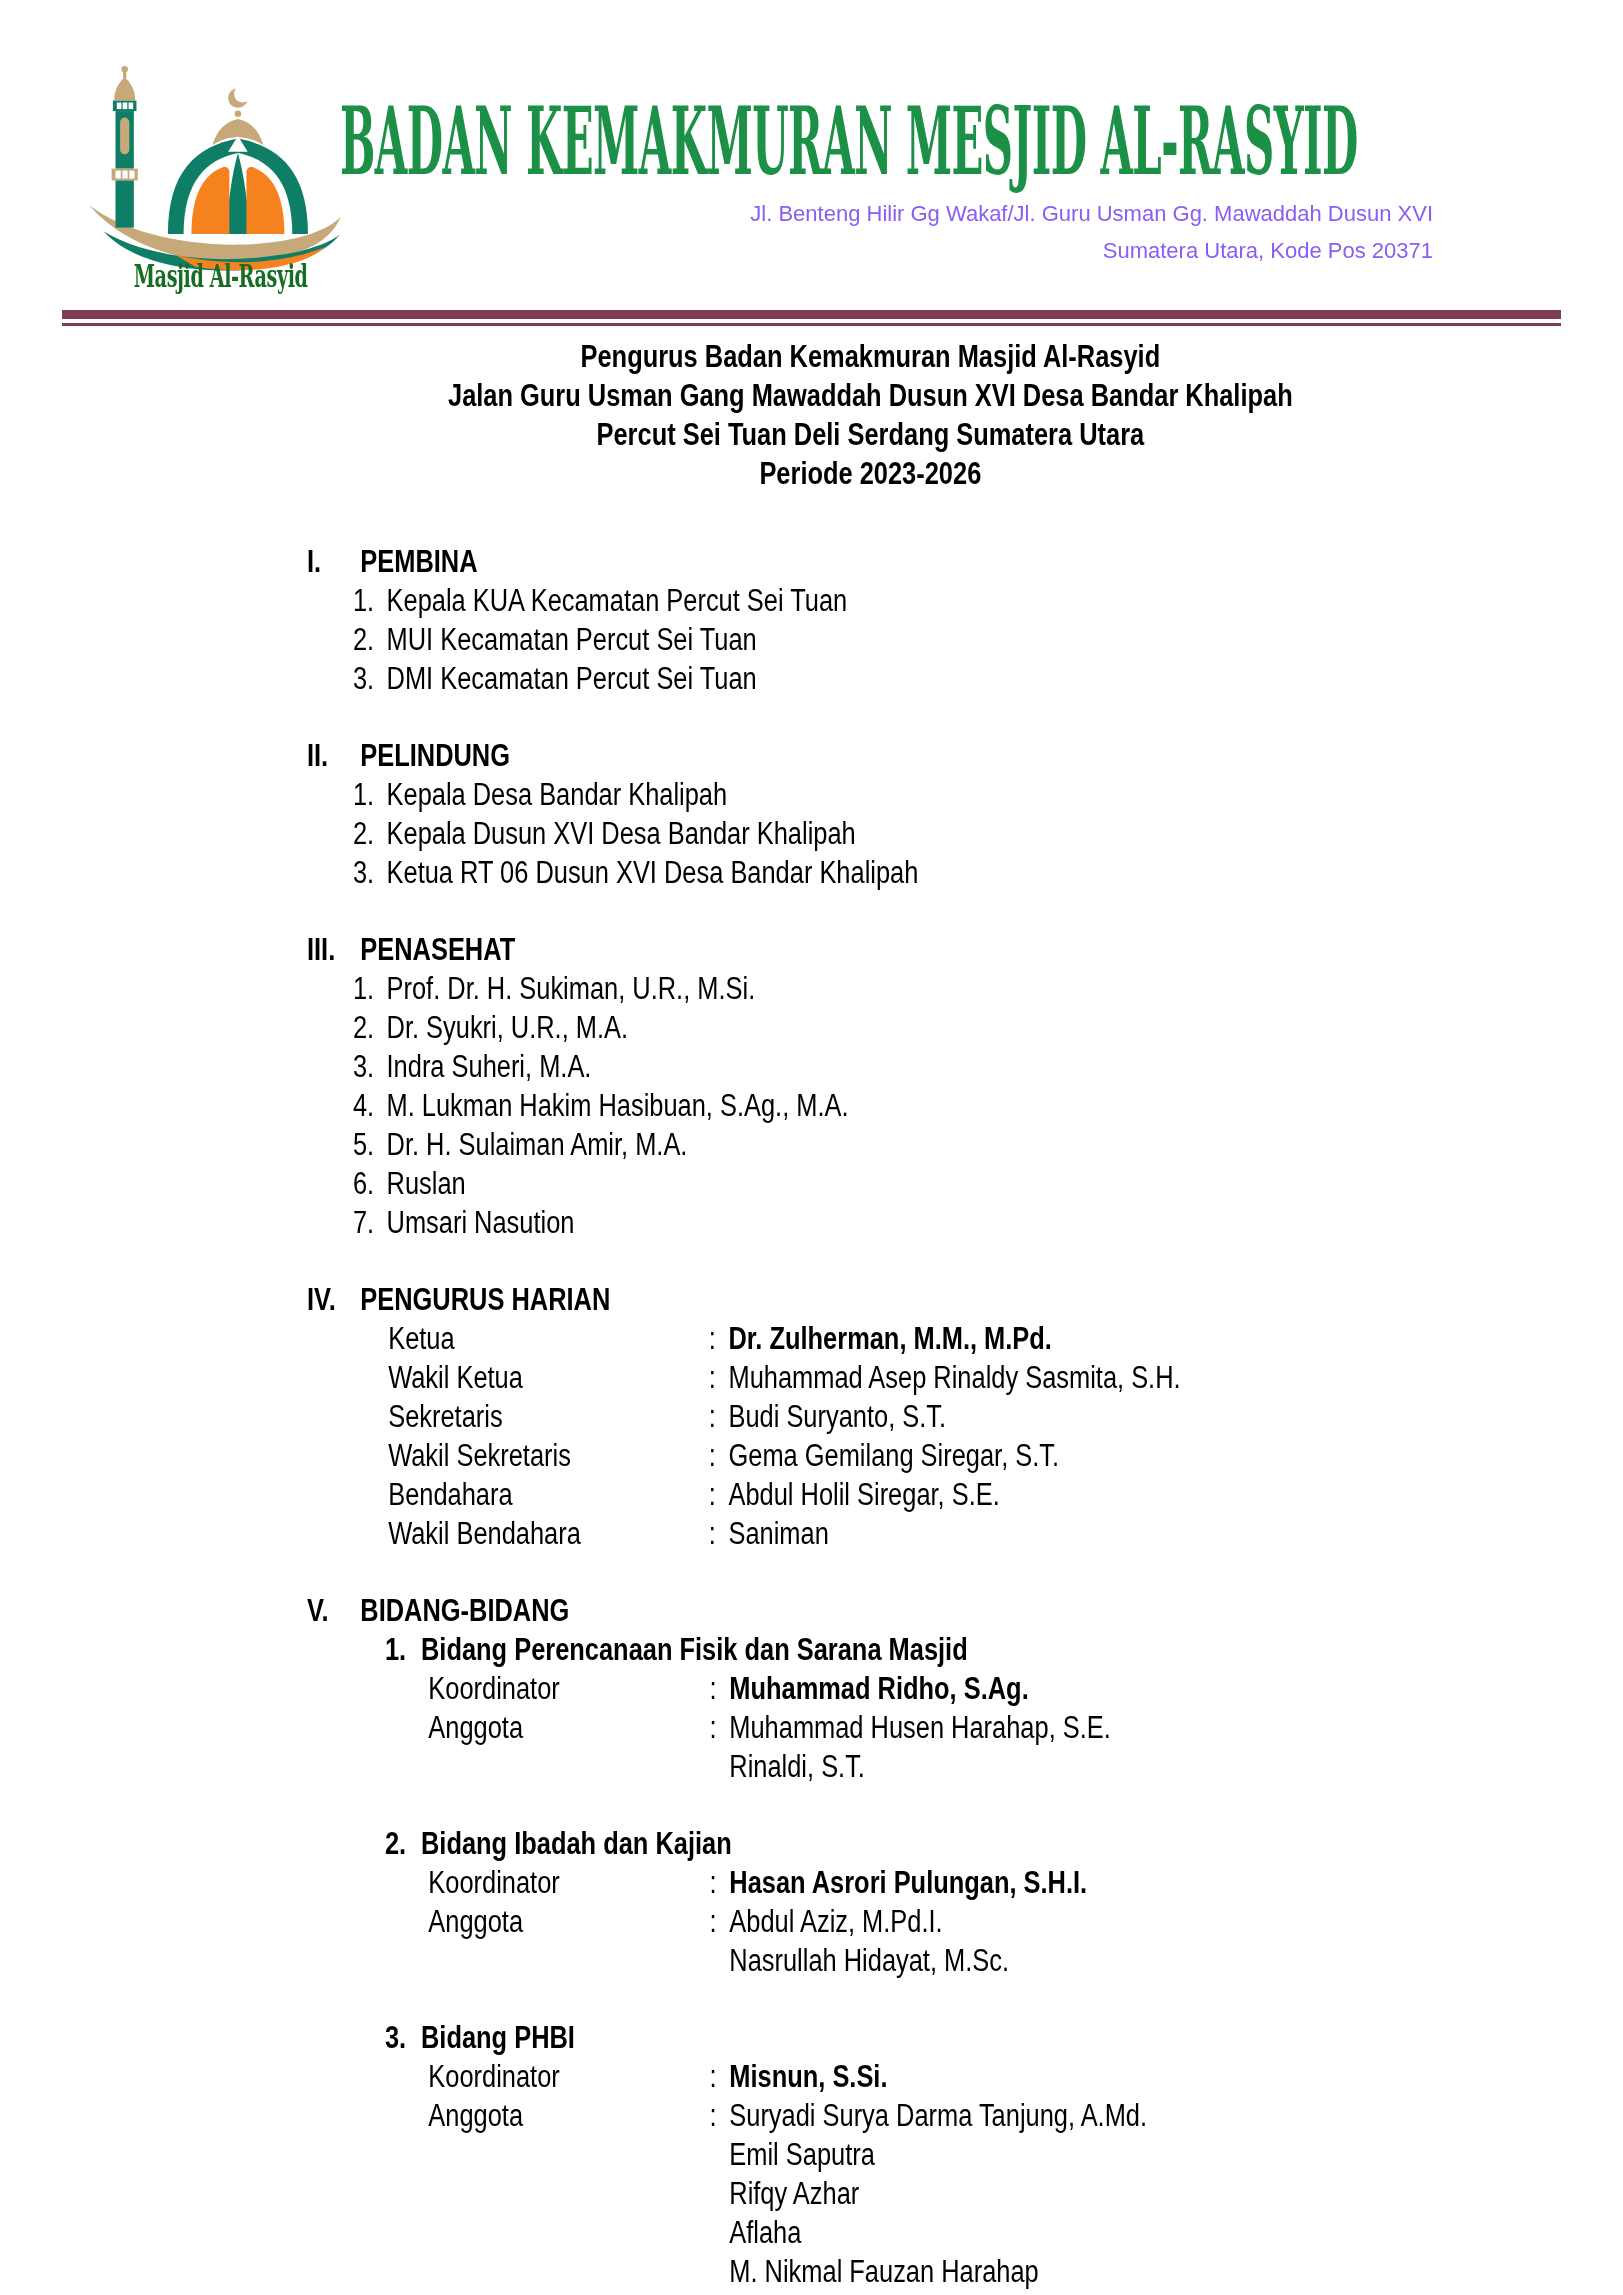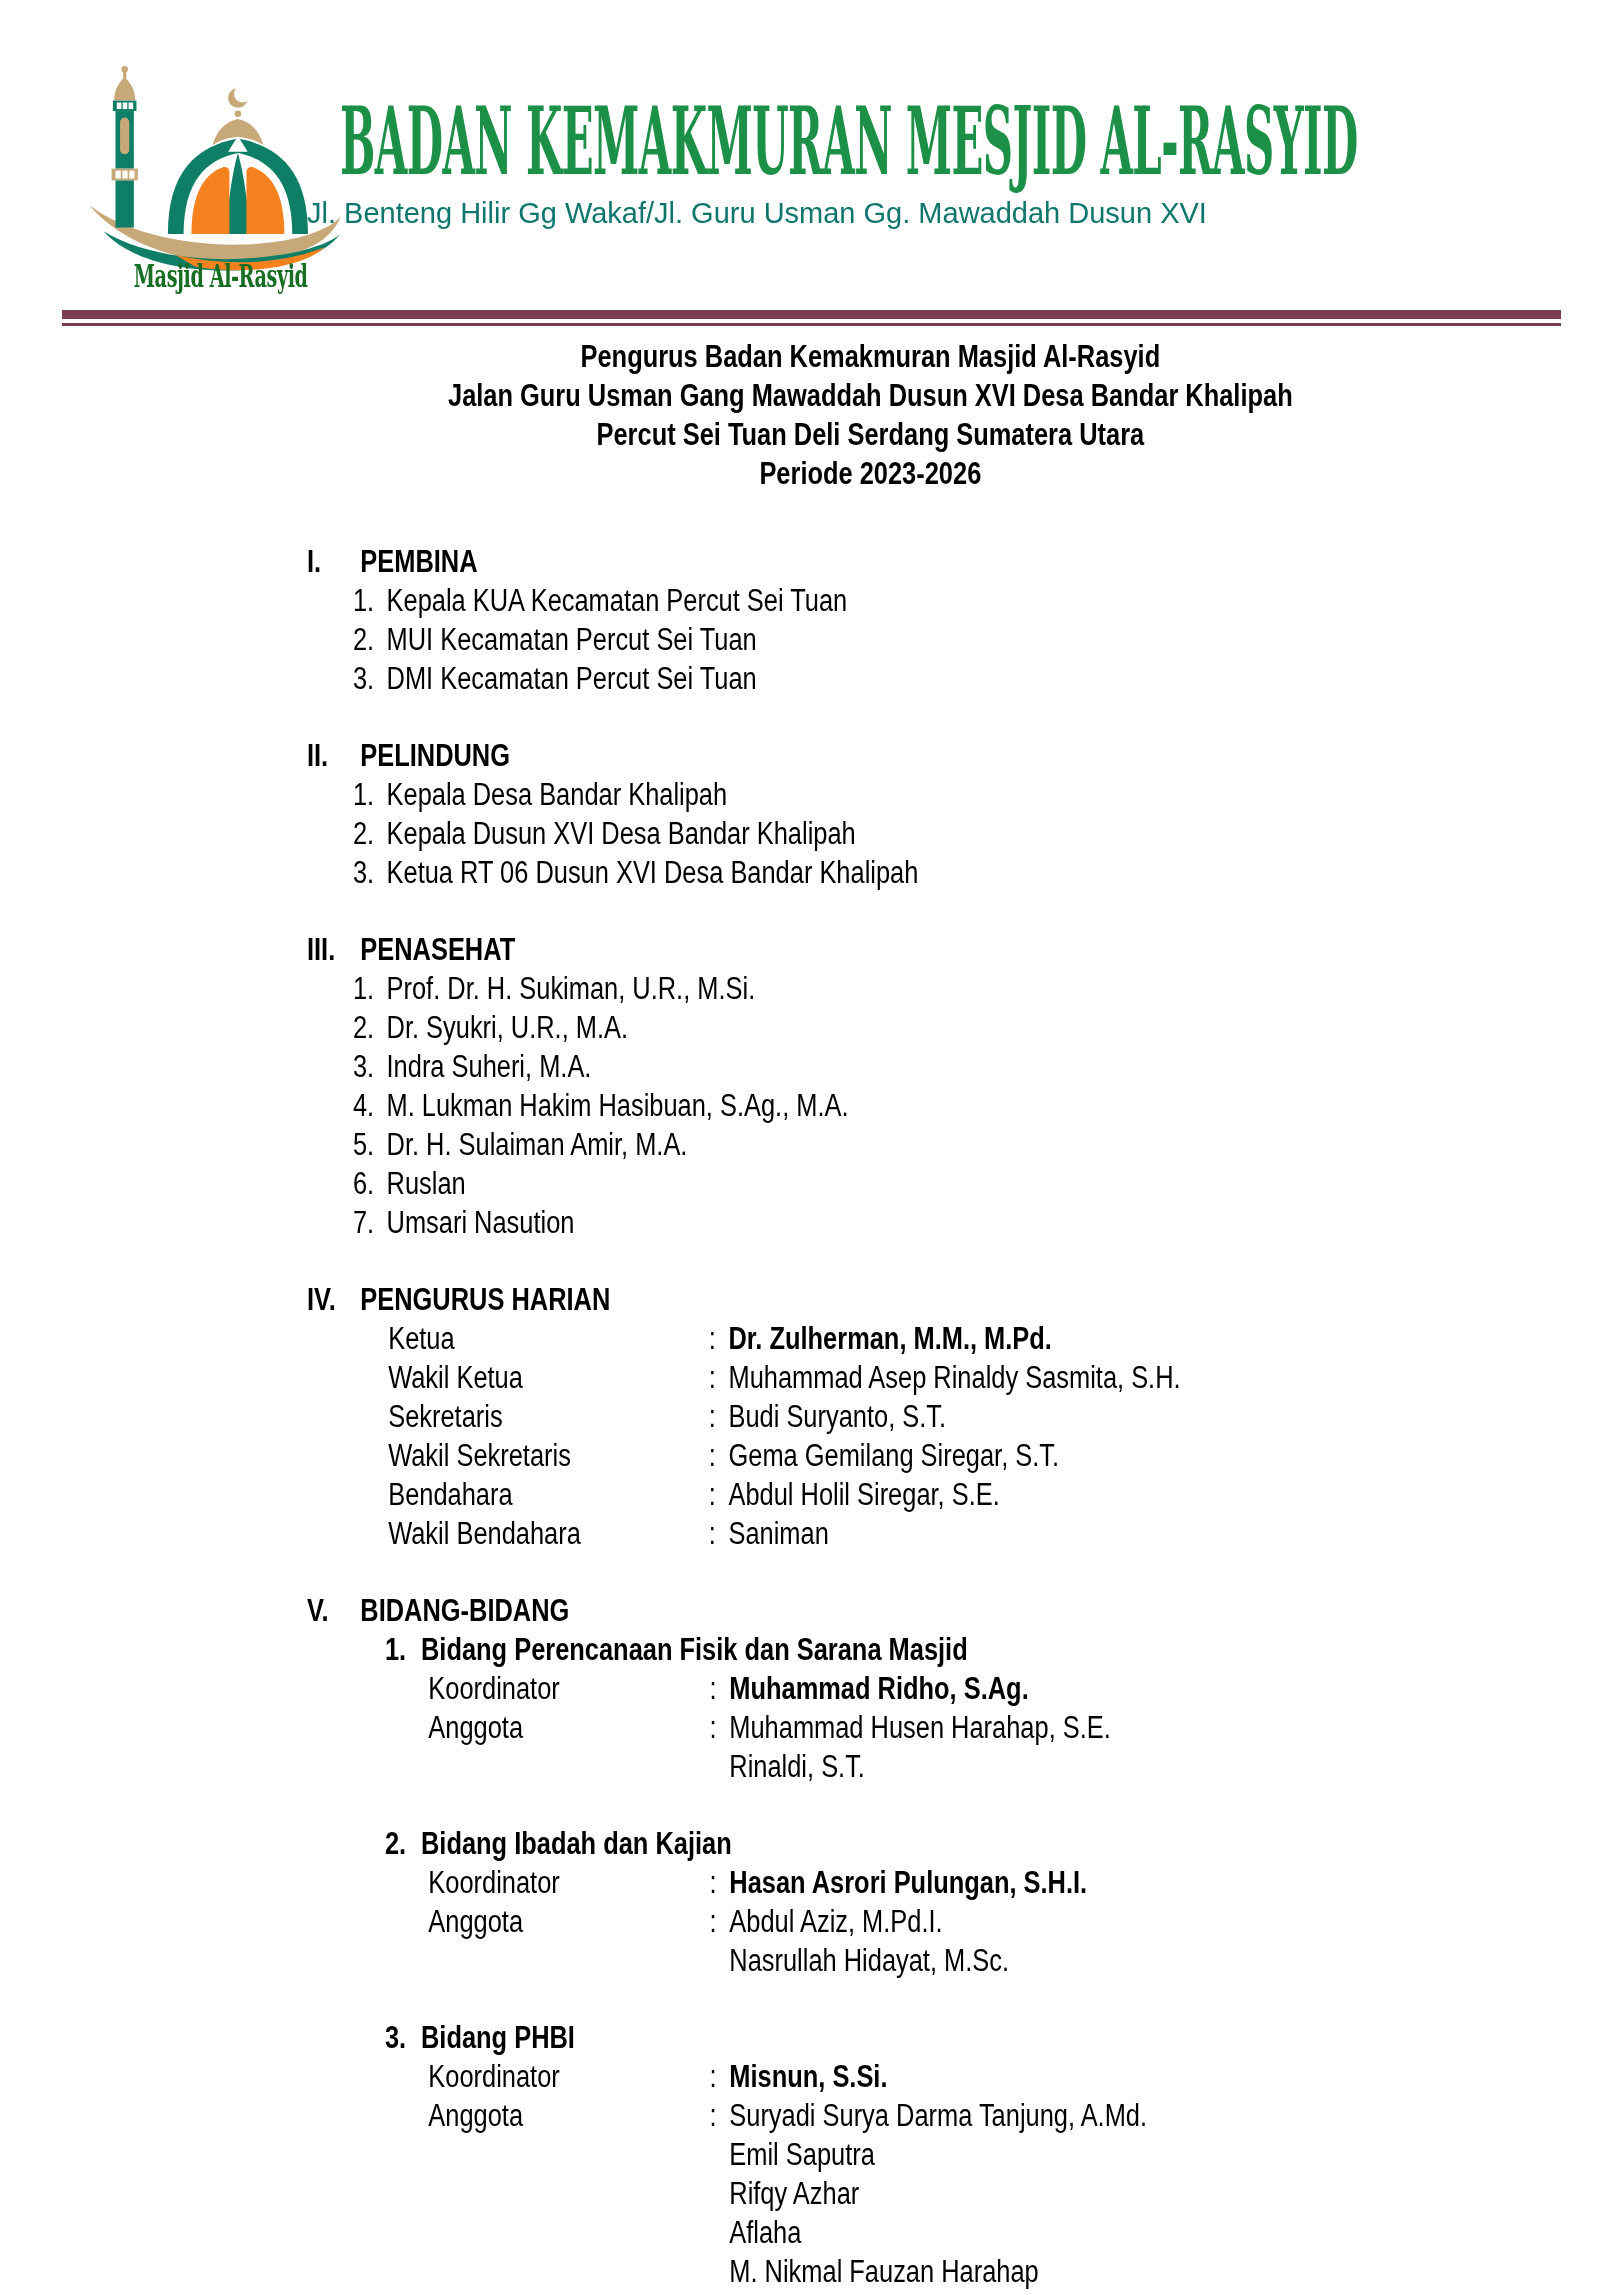--- a/index.html
+++ b/index.html
@@ -16,22 +16,22 @@
     position:absolute;left:84px;top:260px;width:262px;text-align:center;
     font-family:"DejaVu Serif",serif;font-weight:bold;font-size:31px;line-height:33px;
     transform:scaleX(0.62);transform-origin:50% 0;white-space:nowrap;letter-spacing:-0.7px;
   }
   .org-name{
     position:absolute;left:340px;top:95px;
     font-family:"DejaVu Serif",serif;font-weight:bold;font-size:93px;line-height:93px;
     white-space:nowrap;transform:scaleX(0.45);transform-origin:0 0;letter-spacing:-1.3px;
   }
   .address{
-    position:absolute;left:307px;top:195px;width:1126px;text-align:left;
-    font-size:29px;line-height:37px;color:#0f766e;
+    position:absolute;left:307px;top:195px;width:1126px;text-align:right;
+    font-size:22px;line-height:37px;color:#8b5cf6;
   }
   .divider-bar{position:absolute;left:62px;top:310px;width:1499px;height:8.5px;}
   .divider-line{position:absolute;left:62px;top:323px;width:1499px;height:3.3px;}
 
   
   .main{
     position:absolute;left:307px;top:337px;width:1374px;
     transform:scaleX(0.82);transform-origin:0 0;
     font-size:31px;line-height:39px;
   }
@@ -94,20 +94,21 @@
       <path d="M164,266 C164,204 184,174 212,164 C218,162 222,166 222,172 L222,266 Z" style="fill: rgb(246, 130, 31);"></path>
       <path d="M306,266 C306,204 286,174 258,164 C252,162 248,166 248,172 L248,266 Z" style="fill: rgb(246, 130, 31);"></path>
     </svg>
   </div>
   <div class="logo-caption" style="color: rgb(23, 109, 34);">Masjid Al-Rasyid</div>
 
   <div class="org-name" style="color: rgb(29, 144, 72);">BADAN KEMAKMURAN MESJID AL-RASYID</div>
 
   <div class="address">
     <div>Jl. Benteng Hilir Gg Wakaf/Jl. Guru Usman Gg. Mawaddah Dusun XVI</div>
+    <div>Sumatera Utara, Kode Pos 20371</div>
   </div>
 
   <div class="divider-bar" style="background-color: rgb(125, 61, 80);"></div>
   <div class="divider-line" style="background-color: rgb(125, 61, 80);"></div>
 
   <div class="main">
 
     <div class="title-block">
       <div>Pengurus Badan Kemakmuran Masjid Al-Rasyid</div>
       <div>Jalan Guru Usman Gang Mawaddah Dusun XVI Desa Bandar Khalipah</div>

